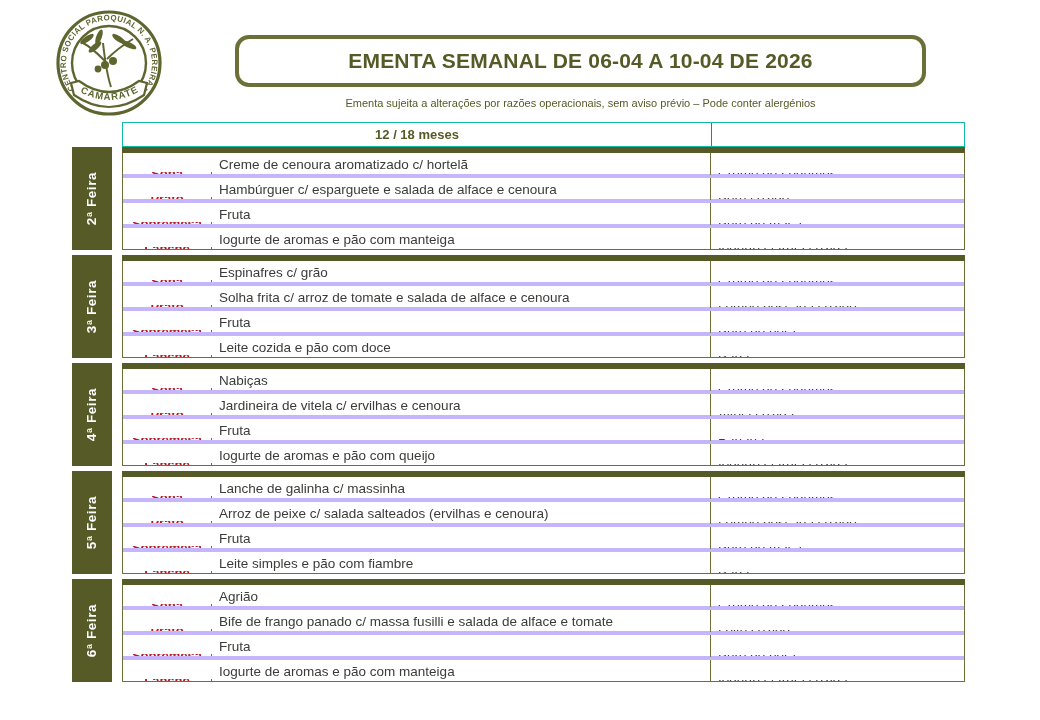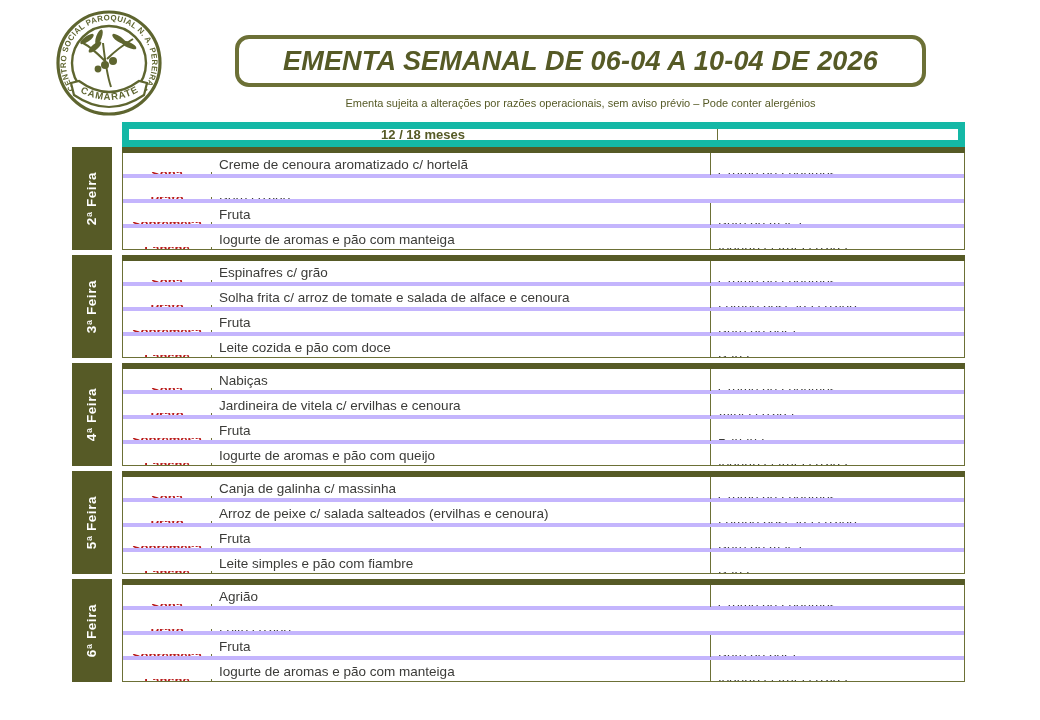--- a/index.html
+++ b/index.html
@@ -8,28 +8,28 @@
     font-family:"Liberation Sans", sans-serif;overflow:hidden;
   }
   
   .logo{position:absolute;left:53px;top:9px;}
   
   .title-box{
     position:absolute;left:235px;top:35px;width:683px;height:44px;
     border:4px solid #6C7036;border-radius:14px;
     display:flex;align-items:center;justify-content:center;background:#fff;
   }
-  .title{font-size:27px;font-weight:bold;color:#565A26;letter-spacing:.2px;font-style:italic;}
+  .title{font-size:21px;font-weight:bold;color:#565A26;letter-spacing:.2px;}
   .subtitle{
     position:absolute;left:235px;top:97px;width:691px;text-align:center;
     font-size:11px;color:#565A26;
   }
   
   .menu-table{position:absolute;left:122px;top:122px;width:843px;}
-  .thead{display:flex;height:25px;border:7px solid #14b8a6;box-sizing:border-box;background:#fff;}
+  .thead{display:flex;height:25px;border:1px solid #14b8a6;box-sizing:border-box;background:#fff;}
   .th{display:flex;align-items:center;justify-content:center;
       font-weight:bold;font-size:13px;color:#565A26;box-sizing:border-box;height:100%;}
   .th-main{width:589px;border-right:1px solid #6C7036;}
   .th-bercario{flex:1;}
   .day-block{position:relative;margin-top:5px;}
   .day-block:first-child{margin-top:0;}
   .bar{height:6px;background:#565A26;}
   .block-body{
     border-left:1px solid #6C7036;border-right:1px solid #6C7036;
     border-bottom:1px solid #6C7036;box-sizing:border-box;background:#fff;
@@ -108,20 +108,21 @@
     <div class="bar"></div>
     <div class="block-body">
   <div class="row">
     <div class="cell label">Sopa</div>
     <div class="cell main">Creme de cenoura aromatizado c/ hortelã</div>
     <div class="cell bercario">Creme de Legumes</div>
   </div>
 
   <div class="row">
     <div class="cell label">Prato</div>
+    <div class="cell main">Hambúrguer c/ esparguete e salada de alface e cenoura</div>
     <div class="cell bercario">Peru cozido</div>
   </div>
 
   <div class="row">
     <div class="cell label">Sobremesa</div>
     <div class="cell main">Fruta</div>
     <div class="cell bercario">Puré de maçã</div>
   </div>
 
   <div class="row">
@@ -197,21 +198,21 @@
   </div>
 
   <div class="day-block">
     <div class="day-band">
       <span class="day-band-text">5ª Feira</span>
     </div>
     <div class="bar"></div>
     <div class="block-body">
   <div class="row">
     <div class="cell label">Sopa</div>
-    <div class="cell main">Canja de galinha c/ massinha</div>
+    <div class="cell main">Lanche de galinha c/ massinha</div>
     <div class="cell bercario">Creme de Legumes</div>
   </div>
 
   <div class="row">
     <div class="cell label">Prato</div>
     <div class="cell main">Arroz de peixe c/ salada salteados (ervilhas e cenoura)</div>
     <div class="cell bercario">Lombo pescada cozido</div>
   </div>
 
   <div class="row">
@@ -235,20 +236,21 @@
     <div class="bar"></div>
     <div class="block-body">
   <div class="row">
     <div class="cell label">Sopa</div>
     <div class="cell main">Agrião</div>
     <div class="cell bercario">Creme de Legumes</div>
   </div>
 
   <div class="row">
     <div class="cell label">Prato</div>
+    <div class="cell main">Bife de frango panado c/ massa fusilli e salada de alface e tomate</div>
     <div class="cell bercario">Leite cozido</div>
   </div>
 
   <div class="row">
     <div class="cell label">Sobremesa</div>
     <div class="cell main">Fruta</div>
     <div class="cell bercario">Pure de pêra</div>
   </div>
 
   <div class="row">

